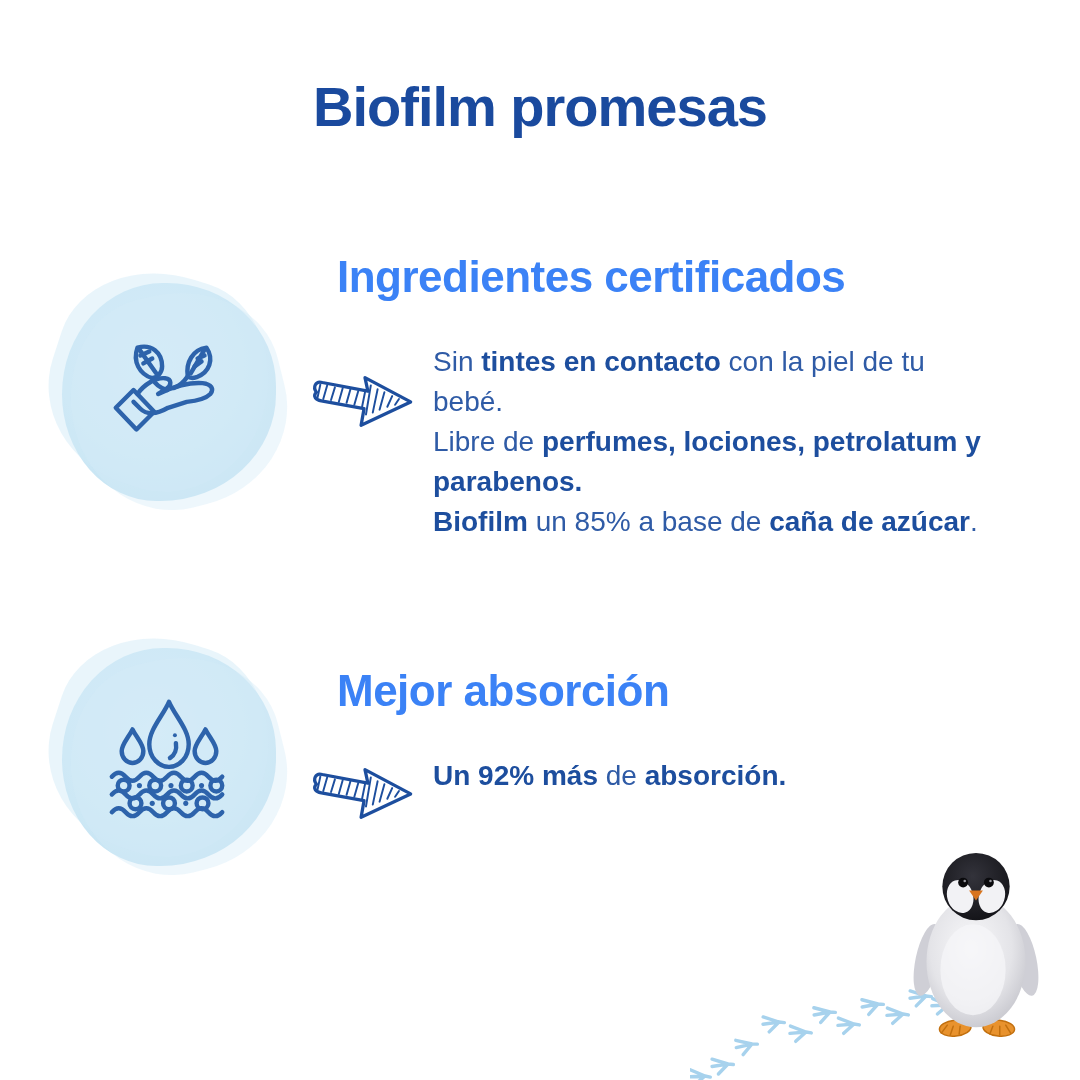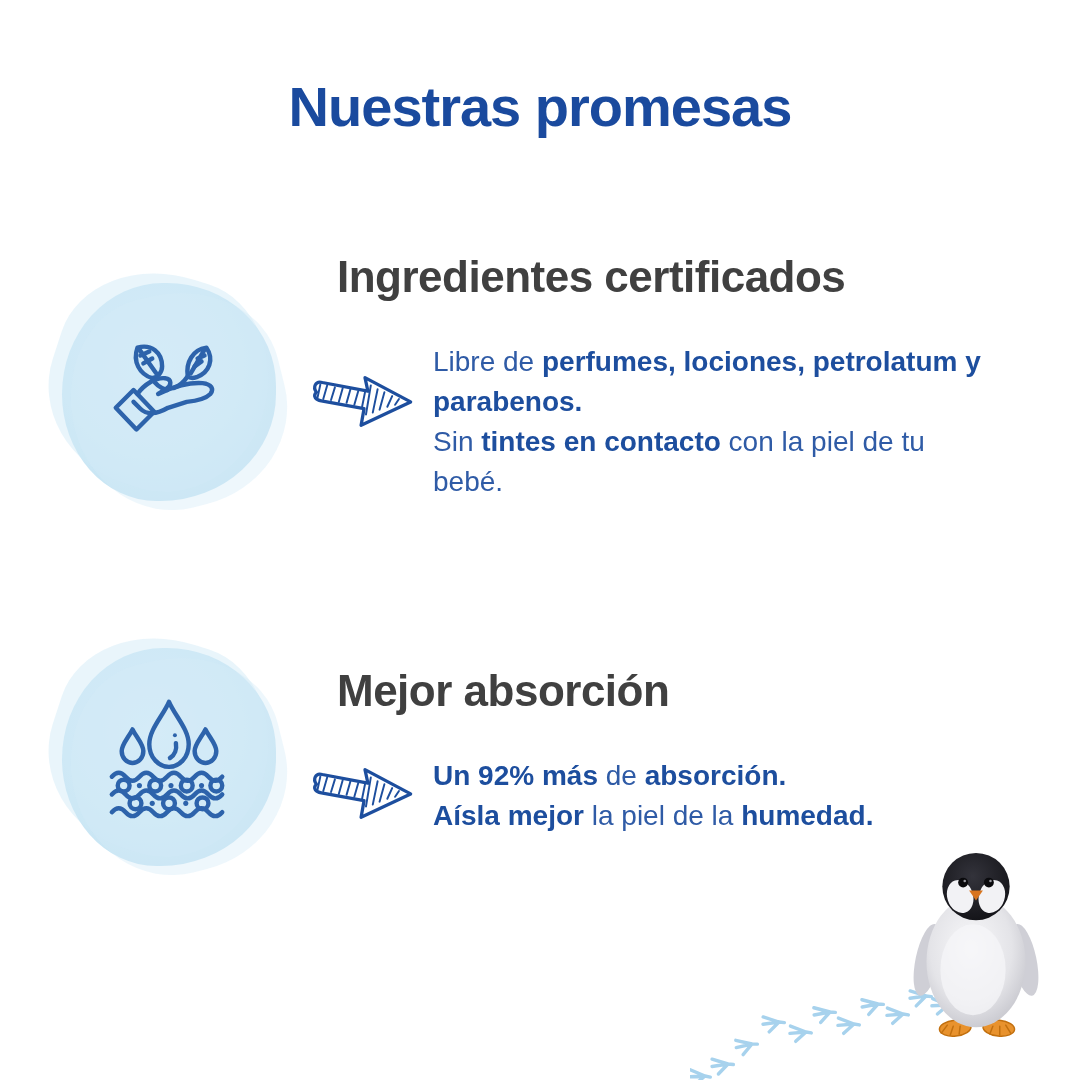--- a/index.html
+++ b/index.html
@@ -8,21 +8,21 @@
     position:relative; width:1080px; height:1080px; background:#ffffff;
     font-family:"Liberation Sans", sans-serif; overflow:hidden;
   }
   .page-title {
     position:absolute; top:74px; left:0; width:100%;
     text-align:center; font-size:56px; font-weight:bold;
     color:#1a4a9e; letter-spacing:-1px;
   }
   .section-heading {
     position:absolute; font-size:44px; font-weight:bold;
-    color:#404040; letter-spacing:-0.5px; white-space:nowrap;
+    color:#3b82f6; letter-spacing:-0.5px; white-space:nowrap;
   }
   .heading-1 { left:337px; top:252px; }
   .heading-2 { left:337px; top:666px;text-align:right; }
 
   .blob {
     position:absolute; width:214px; height:218px;
     display:flex; align-items:center; justify-content:center;
     border-radius:48% 52% 55% 45% / 52% 48% 50% 50%;
     background:radial-gradient(circle at 42% 38%, #daeef9 0%, #cfe9f6 50%, #c6e4f3 78%, #d2eaf7 100%);
   }
@@ -64,21 +64,21 @@
   .arrow-outline { stroke:#1d4e9e; stroke-width:3.4; fill:none;
                    stroke-linecap:round; stroke-linejoin:round; }
   .arrow-hatch { stroke:#1d4e9e; stroke-width:2; fill:none; stroke-linecap:round; }
   .fp-stroke { stroke:#a7d2ed; stroke-width:3.4; fill:none; stroke-linecap:round; }
 </style>
 </head>
 <body>
 
 <div class="canvas">
 
-  <h1 class="page-title">Nuestras promesas</h1>
+  <h1 class="page-title">Biofilm promesas</h1>
 
   <h2 class="section-heading heading-1">Ingredientes certificados</h2>
 
   <div class="blob blob-1">
     <svg width="138" height="138" viewBox="0 0 140 140">
       <g class="icon-line">
         <path d="M53,56 C40,52 33,39 38,25 C52,21 63,30 63,44 C63,50 59,55 53,56 Z"></path>
         <path d="M40,27 L57,51"></path>
         <path d="M44,41 L53,36 M41,33 L50,29"></path>
         <path d="M53,56 C56,62 61,66 68,68"></path>
@@ -92,22 +92,23 @@
     </svg>
   </div>
 
   <svg class="sketch-arrow arrow-1" viewBox="0 0 120 68">
     <path class="arrow-outline" d="M10,27 C6,22 9,15 16,17 L63,26 L60,12 L107,37 L56,61 L59,44 L15,36 C9,35 6,31 10,27 Z"></path>
     <path class="arrow-hatch" d="M14,19 L11,33 M21,20 L17,34 M29,22 L25,35 M37,23 L33,37 M45,24 L41,38 M53,26 L49,40 M60,27 L57,42"></path>
     <path class="arrow-hatch" d="M66,20 L61,50 M73,24 L68,48 M80,27 L75,45 M88,31 L83,42 M95,34 L91,40"></path>
   </svg>
 
   <div class="body-text body-1">
+    <p><span class="seg-r">Sin </span><span class="seg-b">tintes en contacto</span><span class="seg-r"> con la piel de tu bebé.</span></p>
     <p><span class="seg-r">Libre de </span><span class="seg-b">perfumes, lociones, petrolatum y parabenos.</span></p>
-    <p><span class="seg-r">Sin </span><span class="seg-b">tintes en contacto</span><span class="seg-r"> con la piel de tu bebé.</span></p>
+    <p><span class="seg-b">Biofilm</span><span class="seg-r"> un 85% a base de </span><span class="seg-b">caña de azúcar</span><span class="seg-r">.</span></p>
   </div>
 
   <h2 class="section-heading heading-2">Mejor absorción</h2>
 
   <div class="blob blob-2">
     <svg width="138" height="138" viewBox="0 0 140 140">
       <g class="icon-line">
         <path d="M70,14 C76,28 90,42 90,57 C90,70 81,80 70,80 C59,80 50,70 50,57 C50,42 64,28 70,14 Z"></path>
         <path d="M77,56 C78,62 76,68 71,71"></path>
         <path d="M33,42 C37,50 44,57 44,64 C44,71 39,76 33,76 C27,76 22,71 22,64 C22,57 29,50 33,42 Z"></path>
@@ -133,21 +134,20 @@
   </div>
 
   <svg class="sketch-arrow arrow-2" viewBox="0 0 120 68">
     <path class="arrow-outline" d="M10,27 C6,22 9,15 16,17 L63,26 L60,12 L107,37 L56,61 L59,44 L15,36 C9,35 6,31 10,27 Z"></path>
     <path class="arrow-hatch" d="M14,19 L11,33 M21,20 L17,34 M29,22 L25,35 M37,23 L33,37 M45,24 L41,38 M53,26 L49,40 M60,27 L57,42"></path>
     <path class="arrow-hatch" d="M66,20 L61,50 M73,24 L68,48 M80,27 L75,45 M88,31 L83,42 M95,34 L91,40"></path>
   </svg>
 
   <div class="body-text body-2">
     <p><span class="seg-b">Un 92% más</span><span class="seg-r"> de </span><span class="seg-b">absorción.</span></p>
-    <p><span class="seg-b">Aísla mejor</span><span class="seg-r"> la piel de la </span><span class="seg-b">humedad.</span></p>
   </div>
 
   <svg class="footprints" viewBox="0 0 285 100">
     <defs>
       <g id="fp" class="fp-stroke">
         <path d="M0,0 L-14,-9 M0,0 L-16,-2 M0,0 L-12,7 M0,0 L5,2"></path>
       </g>
     </defs>
     <use href="#fp" transform="translate(15,93) rotate(-10)"></use>
     <use href="#fp" transform="translate(38,81) rotate(-16)"></use>

